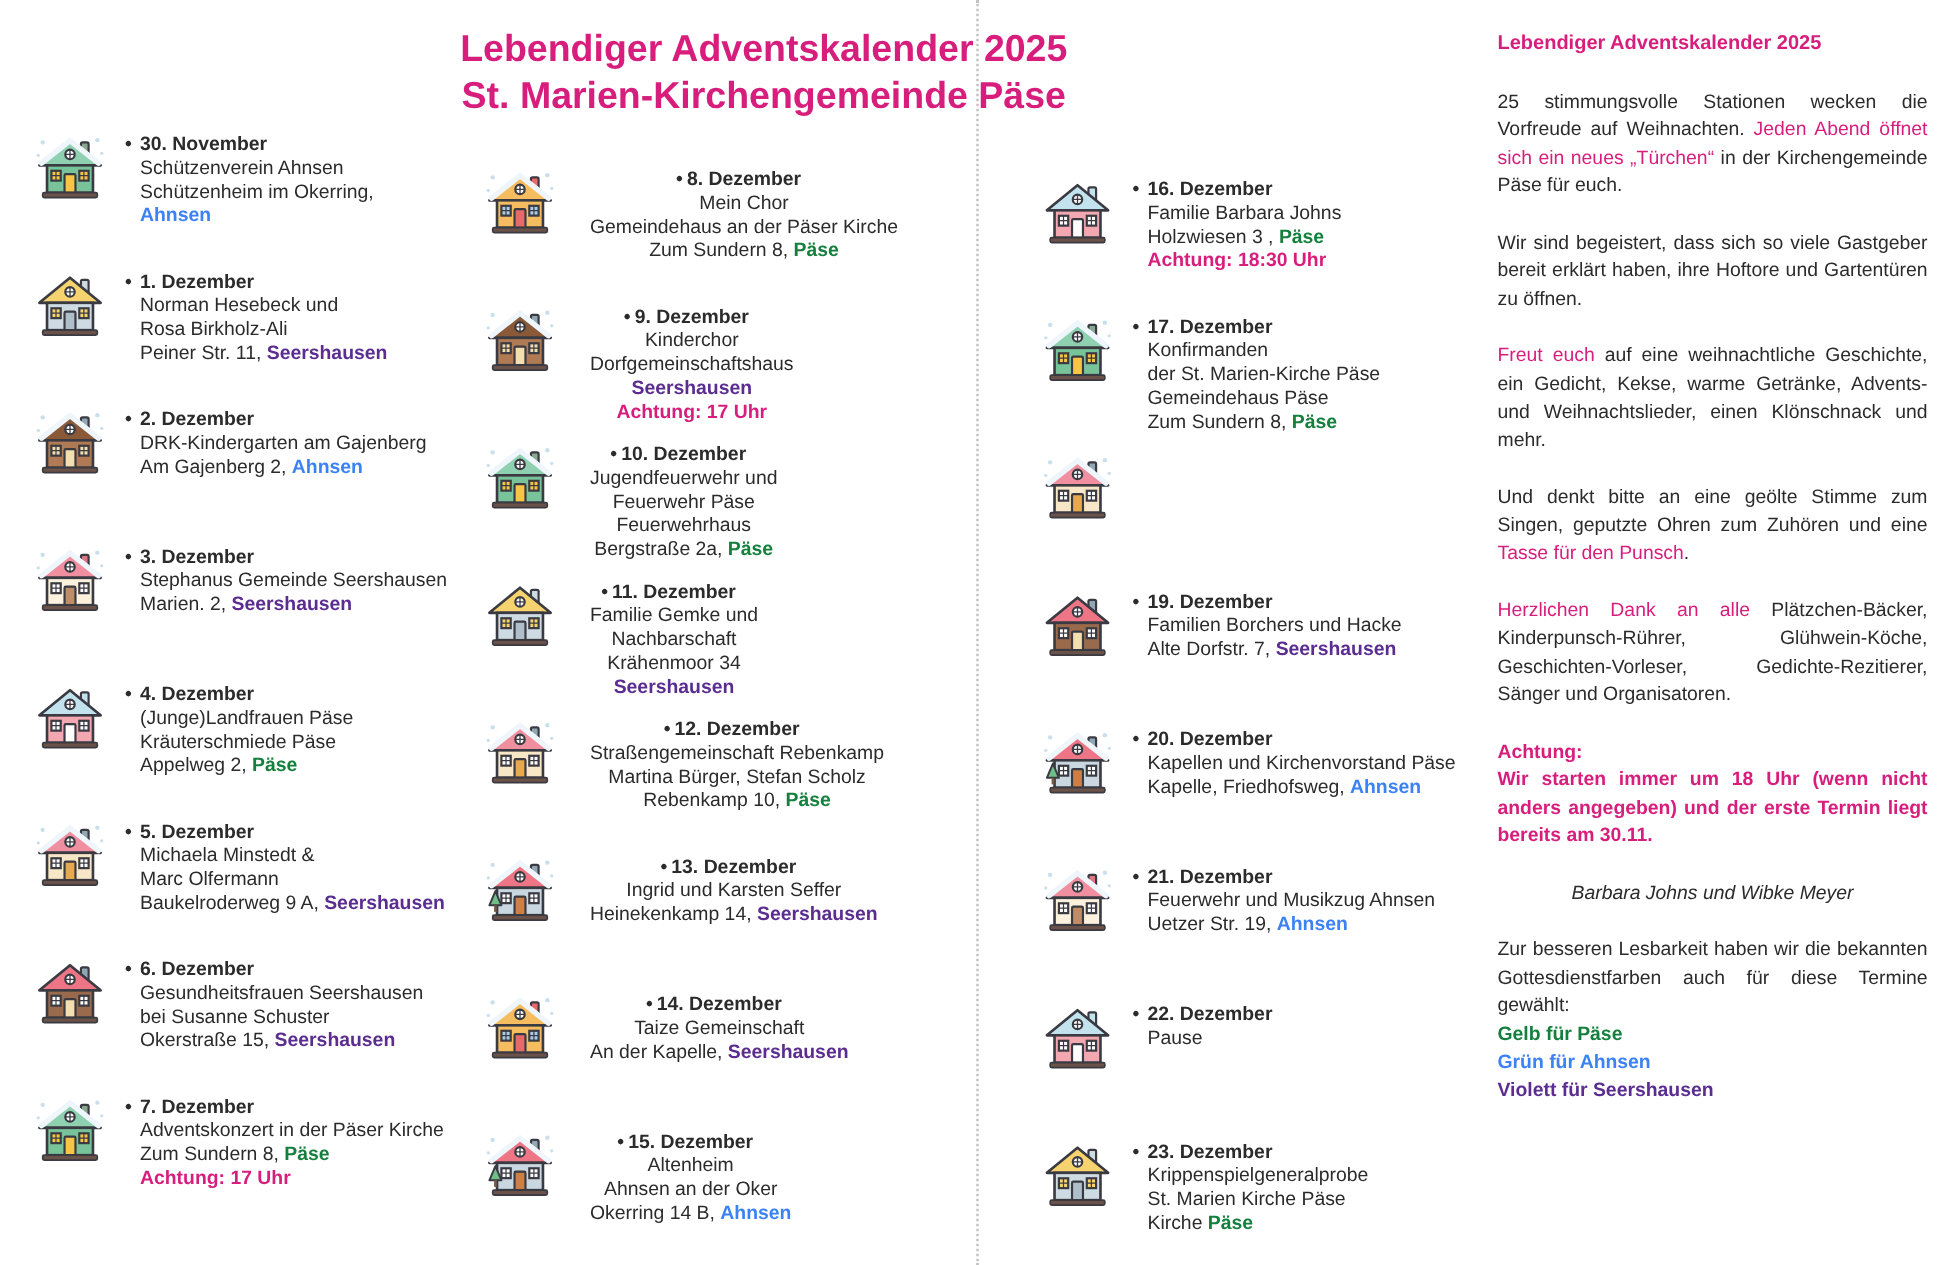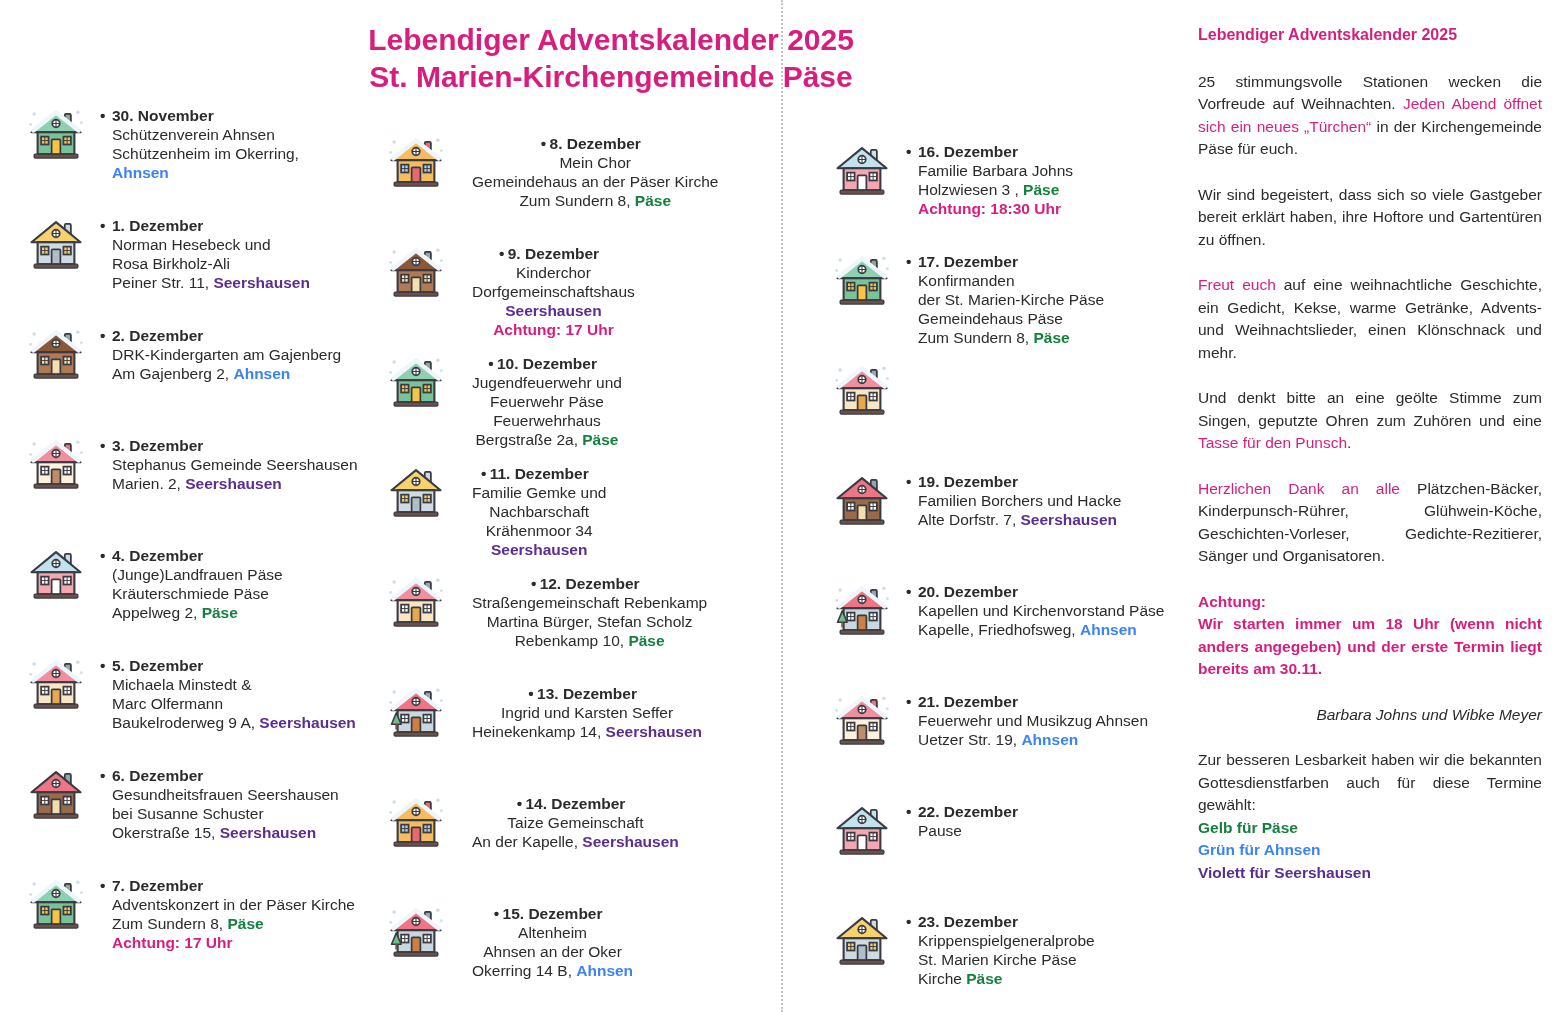--- a/index.html
+++ b/index.html
@@ -22,21 +22,21 @@
   .bullet{display:inline-block;width:12px;margin-left:-12px;font-weight:700;}
   .c-paese{color:#15803d;font-weight:700;}
   .c-ahnsen{color:#3b82f6;font-weight:700;}
   .c-seershausen{color:#5b2d90;font-weight:700;}
   .c-pink{color:#d81e7d;}
   .b{font-weight:700;}
   .panel{position:absolute;left:1198px;top:24px;width:350px;font-size:15.5px;line-height:22.5px;}
   .panel-heading{font-size:16px;font-weight:700;color:#d81e7d;margin:0 0 24px 0;}
   .para{text-align:justify;margin:0 6px 23px 0;}
   .para .pline{display:block;}
-  .para.signature{text-align:right;font-style:italic;}
+  .para.signature{text-align:center;font-style:italic;}
 </style>
 </head>
 <body>
 
 <div class="fold"></div>
 
 <div class="title">
   <div>Lebendiger Adventskalender 2025</div>
   <div>St. Marien-Kirchengemeinde Päse</div>
 </div>

